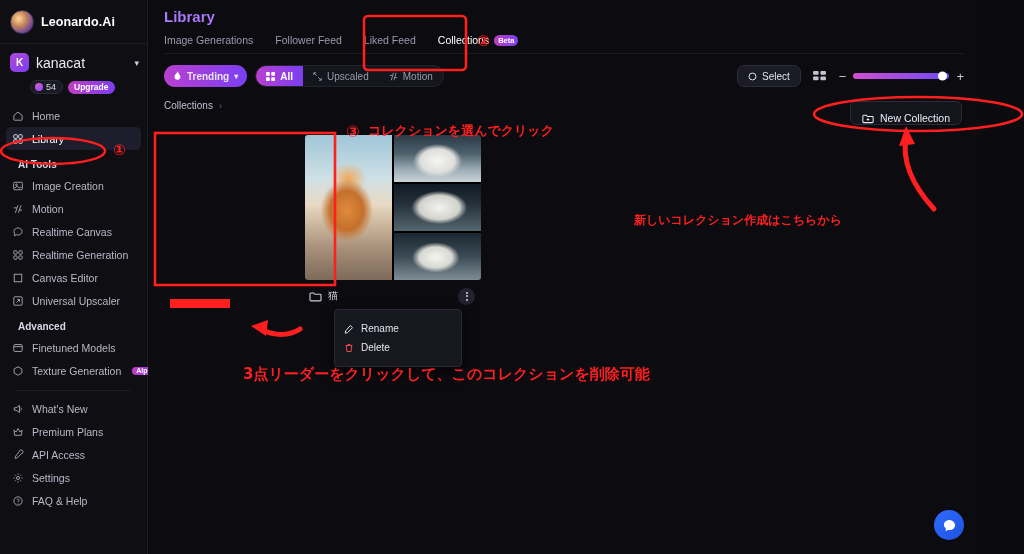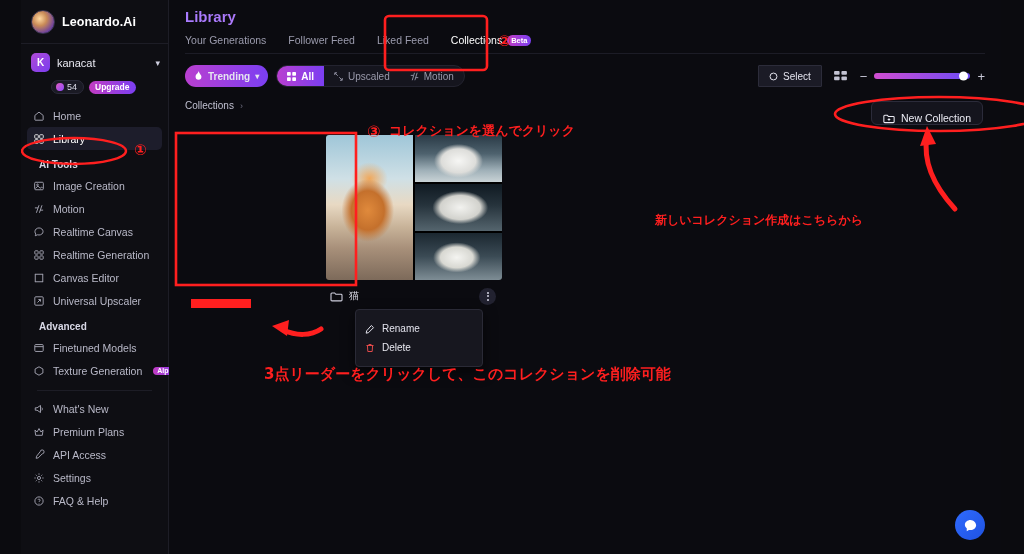--- a/index.html
+++ b/index.html
@@ -3,21 +3,21 @@
 <meta charset="utf-8">
 <style>
   * { box-sizing: border-box; margin: 0; padding: 0; }
   html, body {
     width: 1024px; height: 554px;
     background: #0b0b0f;
     font-family: "Liberation Sans", sans-serif;
     color: #e8e8ee;
     overflow: hidden;
   }
-  #app { position: relative; width: 980px; height: 554px; display: flex; margin-left: 21px; }
+  #app { position: relative; width: 980px; height: 554px; display: flex; }
 
   
   .sidebar {
     width: 148px; height: 554px;
     background: #0e0e13;
     border-right: 1px solid #1d1d26;
     display: flex; flex-direction: column;
     flex: 0 0 148px;
   }
   .brand {
@@ -38,21 +38,21 @@
     display: flex; align-items: center; gap: 7px;
     padding: 9px 8px 6px 10px;
   }
   .acct-avatar {
     width: 19px; height: 19px; border-radius: 5px;
     background: linear-gradient(135deg,#b04bd6,#7a3cf0);
     font-size: 10px; font-weight: 700; color: #fff;
     display: flex; align-items: center; justify-content: center;
     flex: 0 0 19px;
   }
-  .acct-name { font-size: 11px; color: #e9e9f2; flex: 1; }
+  .acct-name { font-size: 14px; color: #e9e9f2; flex: 1; }
   .acct-caret { font-size: 9px; color: #cfcfe0; }
 
   .credits { display: flex; align-items: center; gap: 5px; padding: 2px 8px 8px 30px; }
   .credit-pill {
     display: inline-flex; align-items: center; gap: 3px;
     background: #1a1a24; border: 1px solid #2a2a38;
     border-radius: 9px; padding: 1px 6px 1px 4px;
     font-size: 9px; color: #dcdce8;
   }
   .credit-dot {
@@ -123,21 +123,21 @@
     border: 1px solid #23232f;
   }
   .seg {
     display: inline-flex; align-items: center; gap: 5px;
     height: 100%; padding: 0 10px; font-size: 10px; color: #9a9aab; cursor: pointer;
   }
   .seg.active { background: linear-gradient(90deg,#b93fd0,#7b3ff2); color: #fff; font-weight: 600; }
   .toolbar-right { margin-left: auto; display: flex; align-items: center; gap: 9px; }
   .btn-select {
     display: inline-flex; align-items: center; gap: 5px;
-    height: 22px; padding: 0 10px; border-radius: 1px;
+    height: 22px; padding: 0 10px; border-radius: 7px;
     background: #1b1b26; border: 1px solid #2c2c3a;
     font-size: 10px; color: #e3e3ee; cursor: pointer;
   }
   .icon-btn { width: 20px; height: 20px; display: flex; align-items: center; justify-content: center; color: #c3c3d2; cursor: pointer; }
   .zoom-row { display: flex; align-items: center; gap: 7px; }
   .zoom-sign { font-size: 13px; color: #c9c9d8; cursor: pointer; user-select: none; }
   .zoom-track {
     position: relative; width: 96px; height: 6px; border-radius: 3px;
     background: linear-gradient(90deg,#d14ed1,#6d4bf5);
     cursor: pointer;
@@ -418,21 +418,21 @@
     </div>
   </div>
 
   <div class="main">
 
     <div class="main-head">
       <div class="page-title">Library</div>
 
       <div class="tabs">
         <div class="tab">
-          <span>Your Generations</span>
+          <span>Image Generations</span>
         </div>
         <div class="tab">
           <span>Follower Feed</span>
         </div>
         <div class="tab">
           <span>Liked Feed</span>
         </div>
         <div class="tab active">
           <span>Collections</span>
           <span class="beta-pill">Beta</span>

